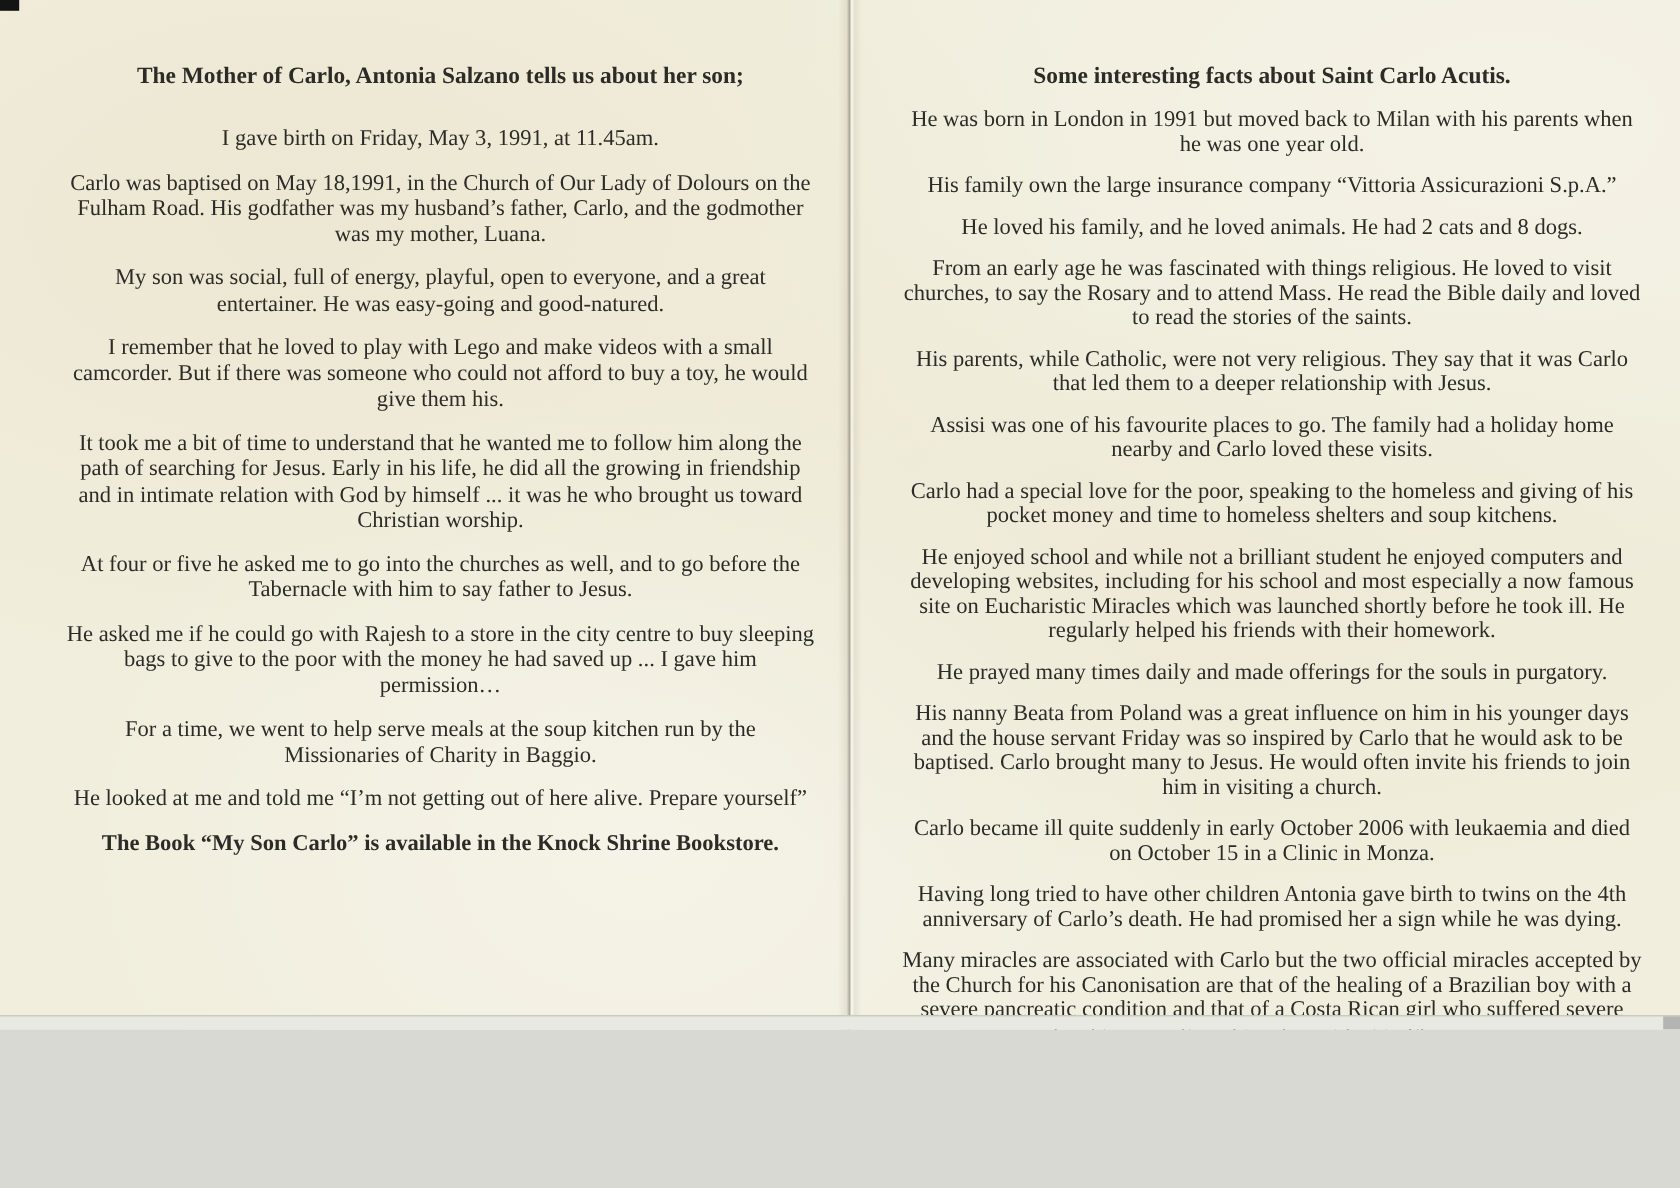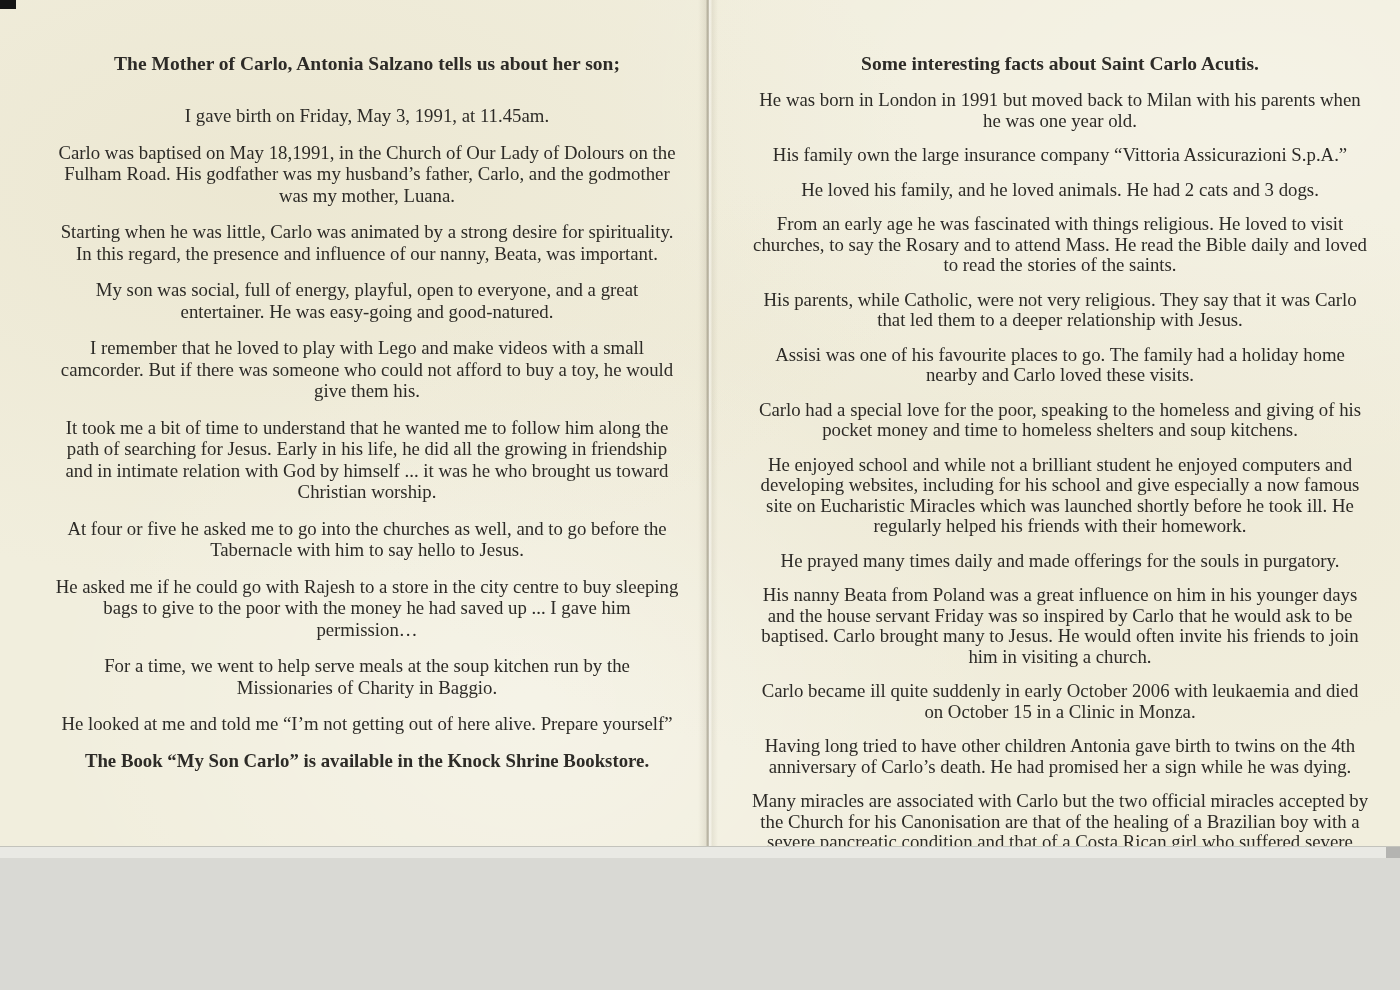--- a/index.html
+++ b/index.html
@@ -78,43 +78,42 @@
 
 <div class="scan">
 
   <div class="fold"></div>
 
   <div class="page page-left">
     <h1 class="heading">The Mother of Carlo, Antonia Salzano tells us about her son;</h1>
     <div>
         <p>I gave birth on Friday, May 3, 1991, at 11.45am.</p>
         <p>Carlo was baptised on May 18,1991, in the Church of Our Lady of Dolours on the Fulham Road. His godfather was my husband’s father, Carlo, and the godmother was my mother, Luana.</p>
-        <p>Starting when he was little, Carlo was animated by a strong desire for spirituality. In this regard, the presence and influence of our nanny, Beata, was important.</p>
         <p>My son was social, full of energy, playful, open to everyone, and a great entertainer. He was easy-going and good-natured.</p>
         <p>I remember that he loved to play with Lego and make videos with a small camcorder. But if there was someone who could not afford to buy a toy, he would give them his.</p>
         <p>It took me a bit of time to understand that he wanted me to follow him along the path of searching for Jesus. Early in his life, he did all the growing in friendship and in intimate relation with God by himself ... it was he who brought us toward Christian worship.</p>
-        <p>At four or five he asked me to go into the churches as well, and to go before the Tabernacle with him to say hello to Jesus.</p>
+        <p>At four or five he asked me to go into the churches as well, and to go before the Tabernacle with him to say father to Jesus.</p>
         <p>He asked me if he could go with Rajesh to a store in the city centre to buy sleeping bags to give to the poor with the money he had saved up ... I gave him permission…</p>
         <p>For a time, we went to help serve meals at the soup kitchen run by the Missionaries of Charity in Baggio.</p>
         <p>He looked at me and told me “I’m not getting out of here alive. Prepare yourself”</p>
       </div>
     <p class="note-bold">The Book “My Son Carlo” is available in the Knock Shrine Bookstore.</p>
   </div>
 
   <div class="page page-right">
     <h1 class="heading">Some interesting facts about Saint Carlo Acutis.</h1>
     <div>
         <p>He was born in London in 1991 but moved back to Milan with his parents when he was one year old.</p>
         <p>His family own the large insurance company “Vittoria Assicurazioni S.p.A.”</p>
-        <p>He loved his family, and he loved animals. He had 2 cats and 3 dogs.</p>
+        <p>He loved his family, and he loved animals. He had 2 cats and 8 dogs.</p>
         <p>From an early age he was fascinated with things religious. He loved to visit churches, to say the Rosary and to attend Mass. He read the Bible daily and loved to read the stories of the saints.</p>
         <p>His parents, while Catholic, were not very religious. They say that it was Carlo that led them to a deeper relationship with Jesus.</p>
         <p>Assisi was one of his favourite places to go. The family had a holiday home nearby and Carlo loved these visits.</p>
         <p>Carlo had a special love for the poor, speaking to the homeless and giving of his pocket money and time to homeless shelters and soup kitchens.</p>
-        <p>He enjoyed school and while not a brilliant student he enjoyed computers and developing websites, including for his school and give especially a now famous site on Eucharistic Miracles which was launched shortly before he took ill. He regularly helped his friends with their homework.</p>
+        <p>He enjoyed school and while not a brilliant student he enjoyed computers and developing websites, including for his school and most especially a now famous site on Eucharistic Miracles which was launched shortly before he took ill. He regularly helped his friends with their homework.</p>
         <p>He prayed many times daily and made offerings for the souls in purgatory.</p>
         <p>His nanny Beata from Poland was a great influence on him in his younger days and the house servant Friday was so inspired by Carlo that he would ask to be baptised. Carlo brought many to Jesus. He would often invite his friends to join him in visiting a church.</p>
         <p>Carlo became ill quite suddenly in early October 2006 with leukaemia and died on October 15 in a Clinic in Monza.</p>
         <p>Having long tried to have other children Antonia gave birth to twins on the 4th anniversary of Carlo’s death. He had promised her a sign while he was dying.</p>
         <p>Many miracles are associated with Carlo but the two official miracles accepted by the Church for his Canonisation are that of the healing of a Brazilian boy with a severe pancreatic condition and that of a Costa Rican girl who suffered severe head trauma after a bicycle accident in Florence.</p>
         <p>His body was moved to the Church of Santa Maria Maggiore, Assisi in 2019 and Carlo was beatified by Pope Francis on 10 October 2020.</p>
       </div>
   </div>
 
   <div class="corner-mark"></div>

